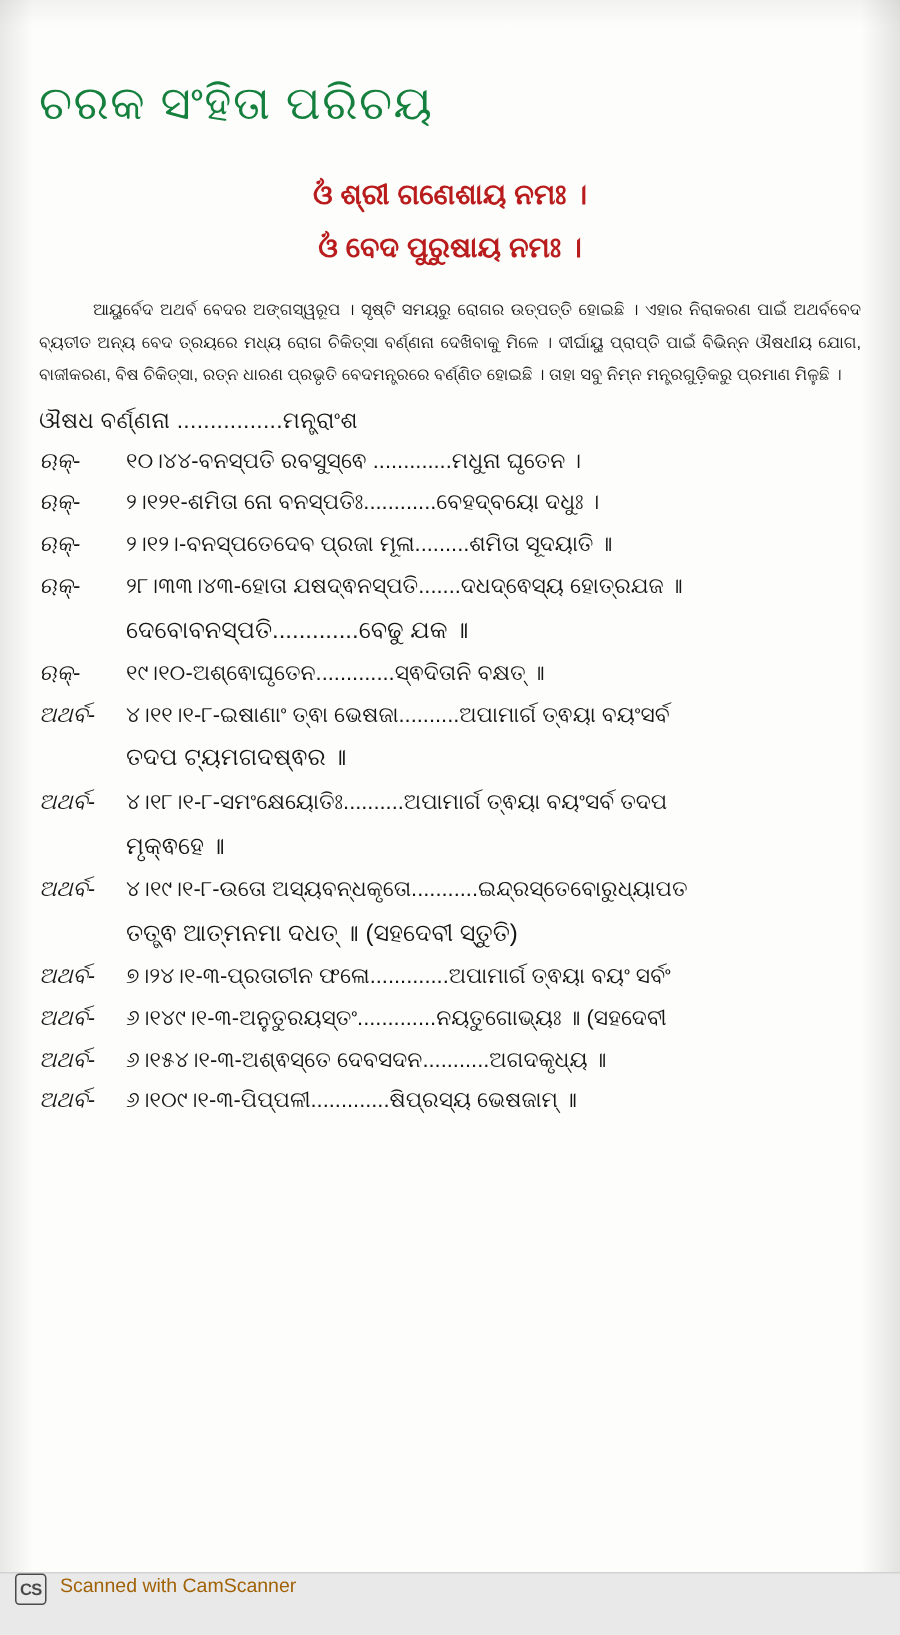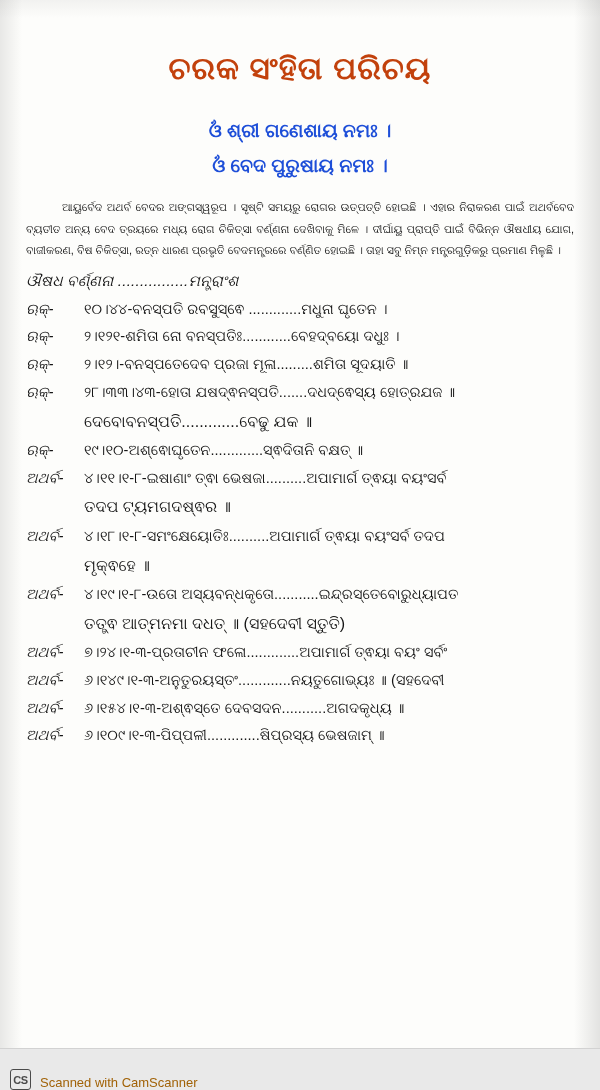--- a/index.html
+++ b/index.html
@@ -30,33 +30,33 @@
     background:
       linear-gradient(to right, rgba(120,120,120,0.16) 0px, rgba(255,255,255,0) 22px),
       linear-gradient(to left, rgba(120,120,120,0.20) 0px, rgba(255,255,255,0) 26px),
       linear-gradient(to bottom, rgba(140,140,140,0.10) 0px, rgba(255,255,255,0) 18px);
   }
   .content {
     position: relative;
     padding: 42px 26px 0 26px;
   }
   .doc-title {
-    text-align: center;
+    text-align: left;
     font-size: 31px;
-    font-weight: bold;
+    font-weight: normal;
     letter-spacing: 1px;
-    color: #c2410c;
+    color: #15803d;
     margin: 8px 0 26px 0;
     line-height: 1.25;
     font-family: "Liberation Sans", "DejaVu Sans", sans-serif;
   }
   .invocation {
     text-align: center;
     font-size: 19px;
-    color: #1d4ed8;
+    color: #b91c1c;
     line-height: 1.65;
     margin: 0 0 4px 0;
     font-weight: 600;
     font-family: "Liberation Sans", "DejaVu Sans", sans-serif;
   }
   .invocation.second {
     margin-bottom: 16px;
   }
   .para {
     font-size: 11px;
@@ -67,21 +67,20 @@
     margin: 0 0 2px 0;
     text-indent: 36px;
     font-family: "Liberation Sans", "DejaVu Sans", sans-serif;
   }
   .section-head {
     font-size: 15.2px;
     color: #151515;
     margin: 10px 0 6px 0;
     font-family: "Liberation Sans", "DejaVu Sans", sans-serif;
     letter-spacing: 0.2px;
-    font-style: italic;
   }
   .ref-list {
     margin: 0;
     padding: 0;
     list-style: none;
   }
   .ref-row {
     display: flex;
     align-items: flex-start;
     font-size: 14.6px;
@@ -106,21 +105,21 @@
   }
   .footer-bar {
     position: absolute;
     left: 0;
     right: 0;
     bottom: 0;
     height: 42px;
     background: #e9e9e9;
     border-top: 1px solid #d2d2d2;
     display: flex;
-    align-items: flex-end;
+    align-items: flex-start;
     padding-left: 10px;
     gap: 9px;
   }
   .cs-logo {
     width: 21px;
     height: 21px;
     border: 1.6px solid #4a4a4a;
     border-radius: 3px;
     color: #4a4a4a;
     font-size: 11px;

